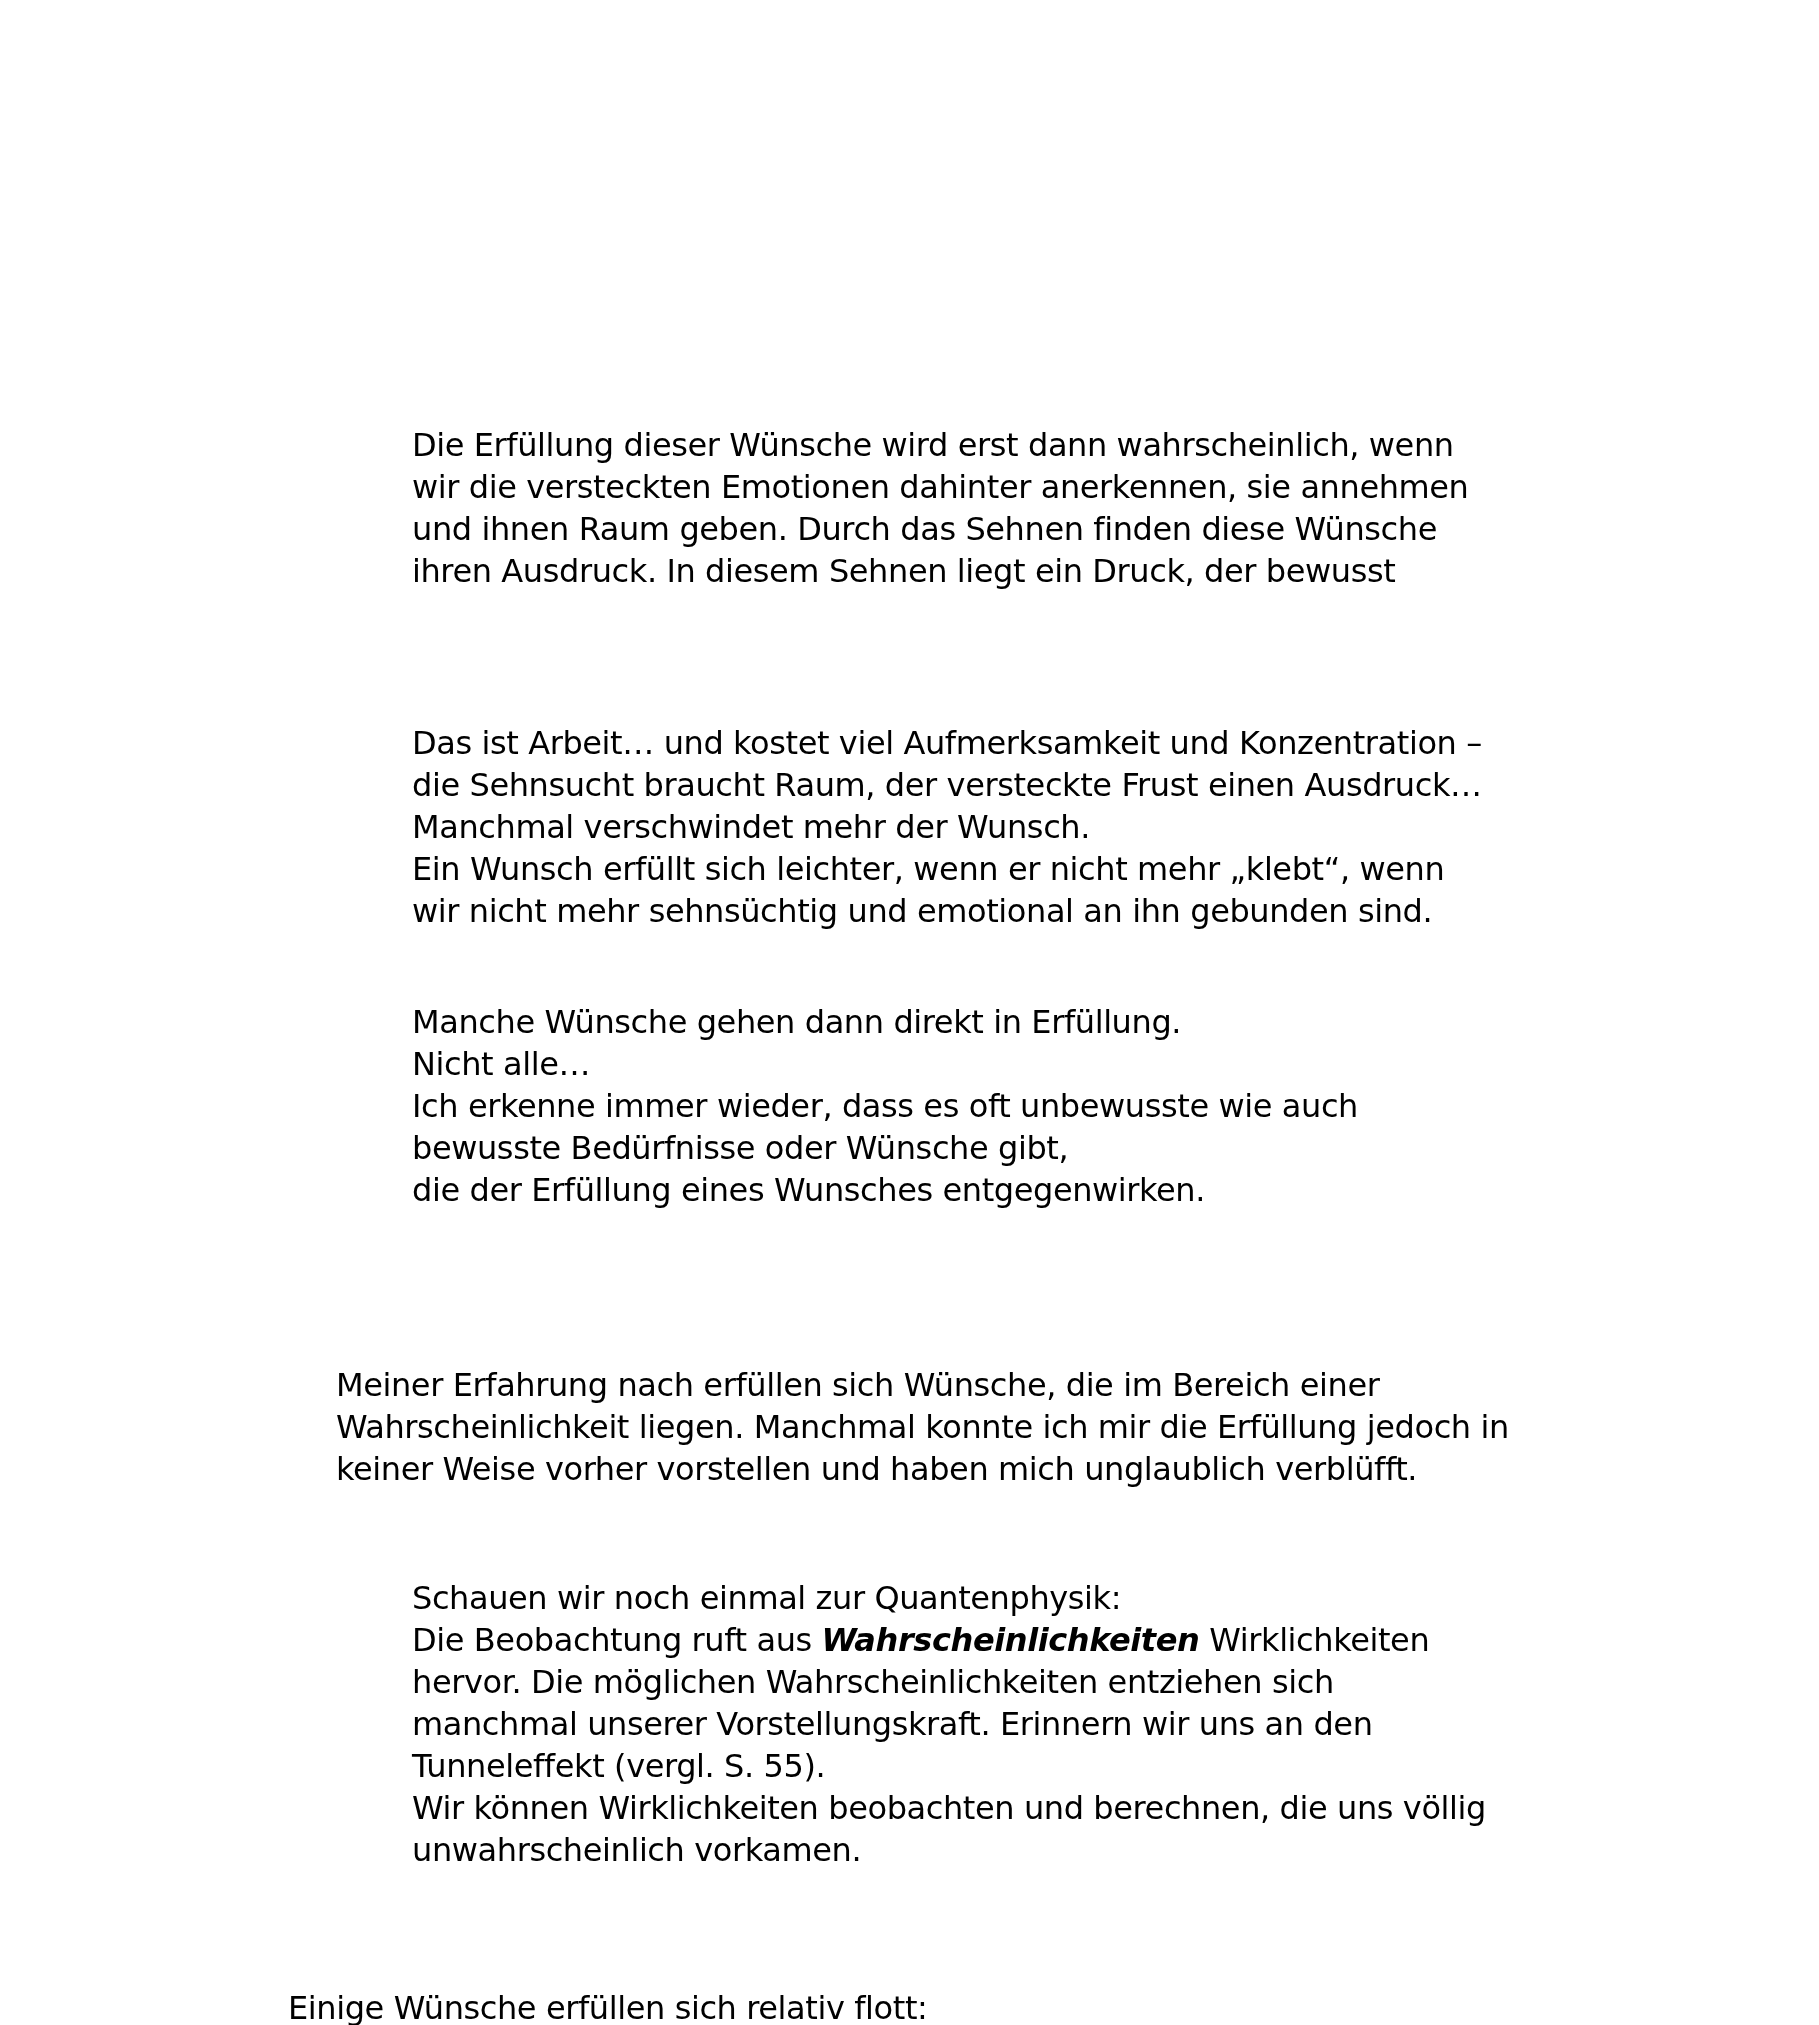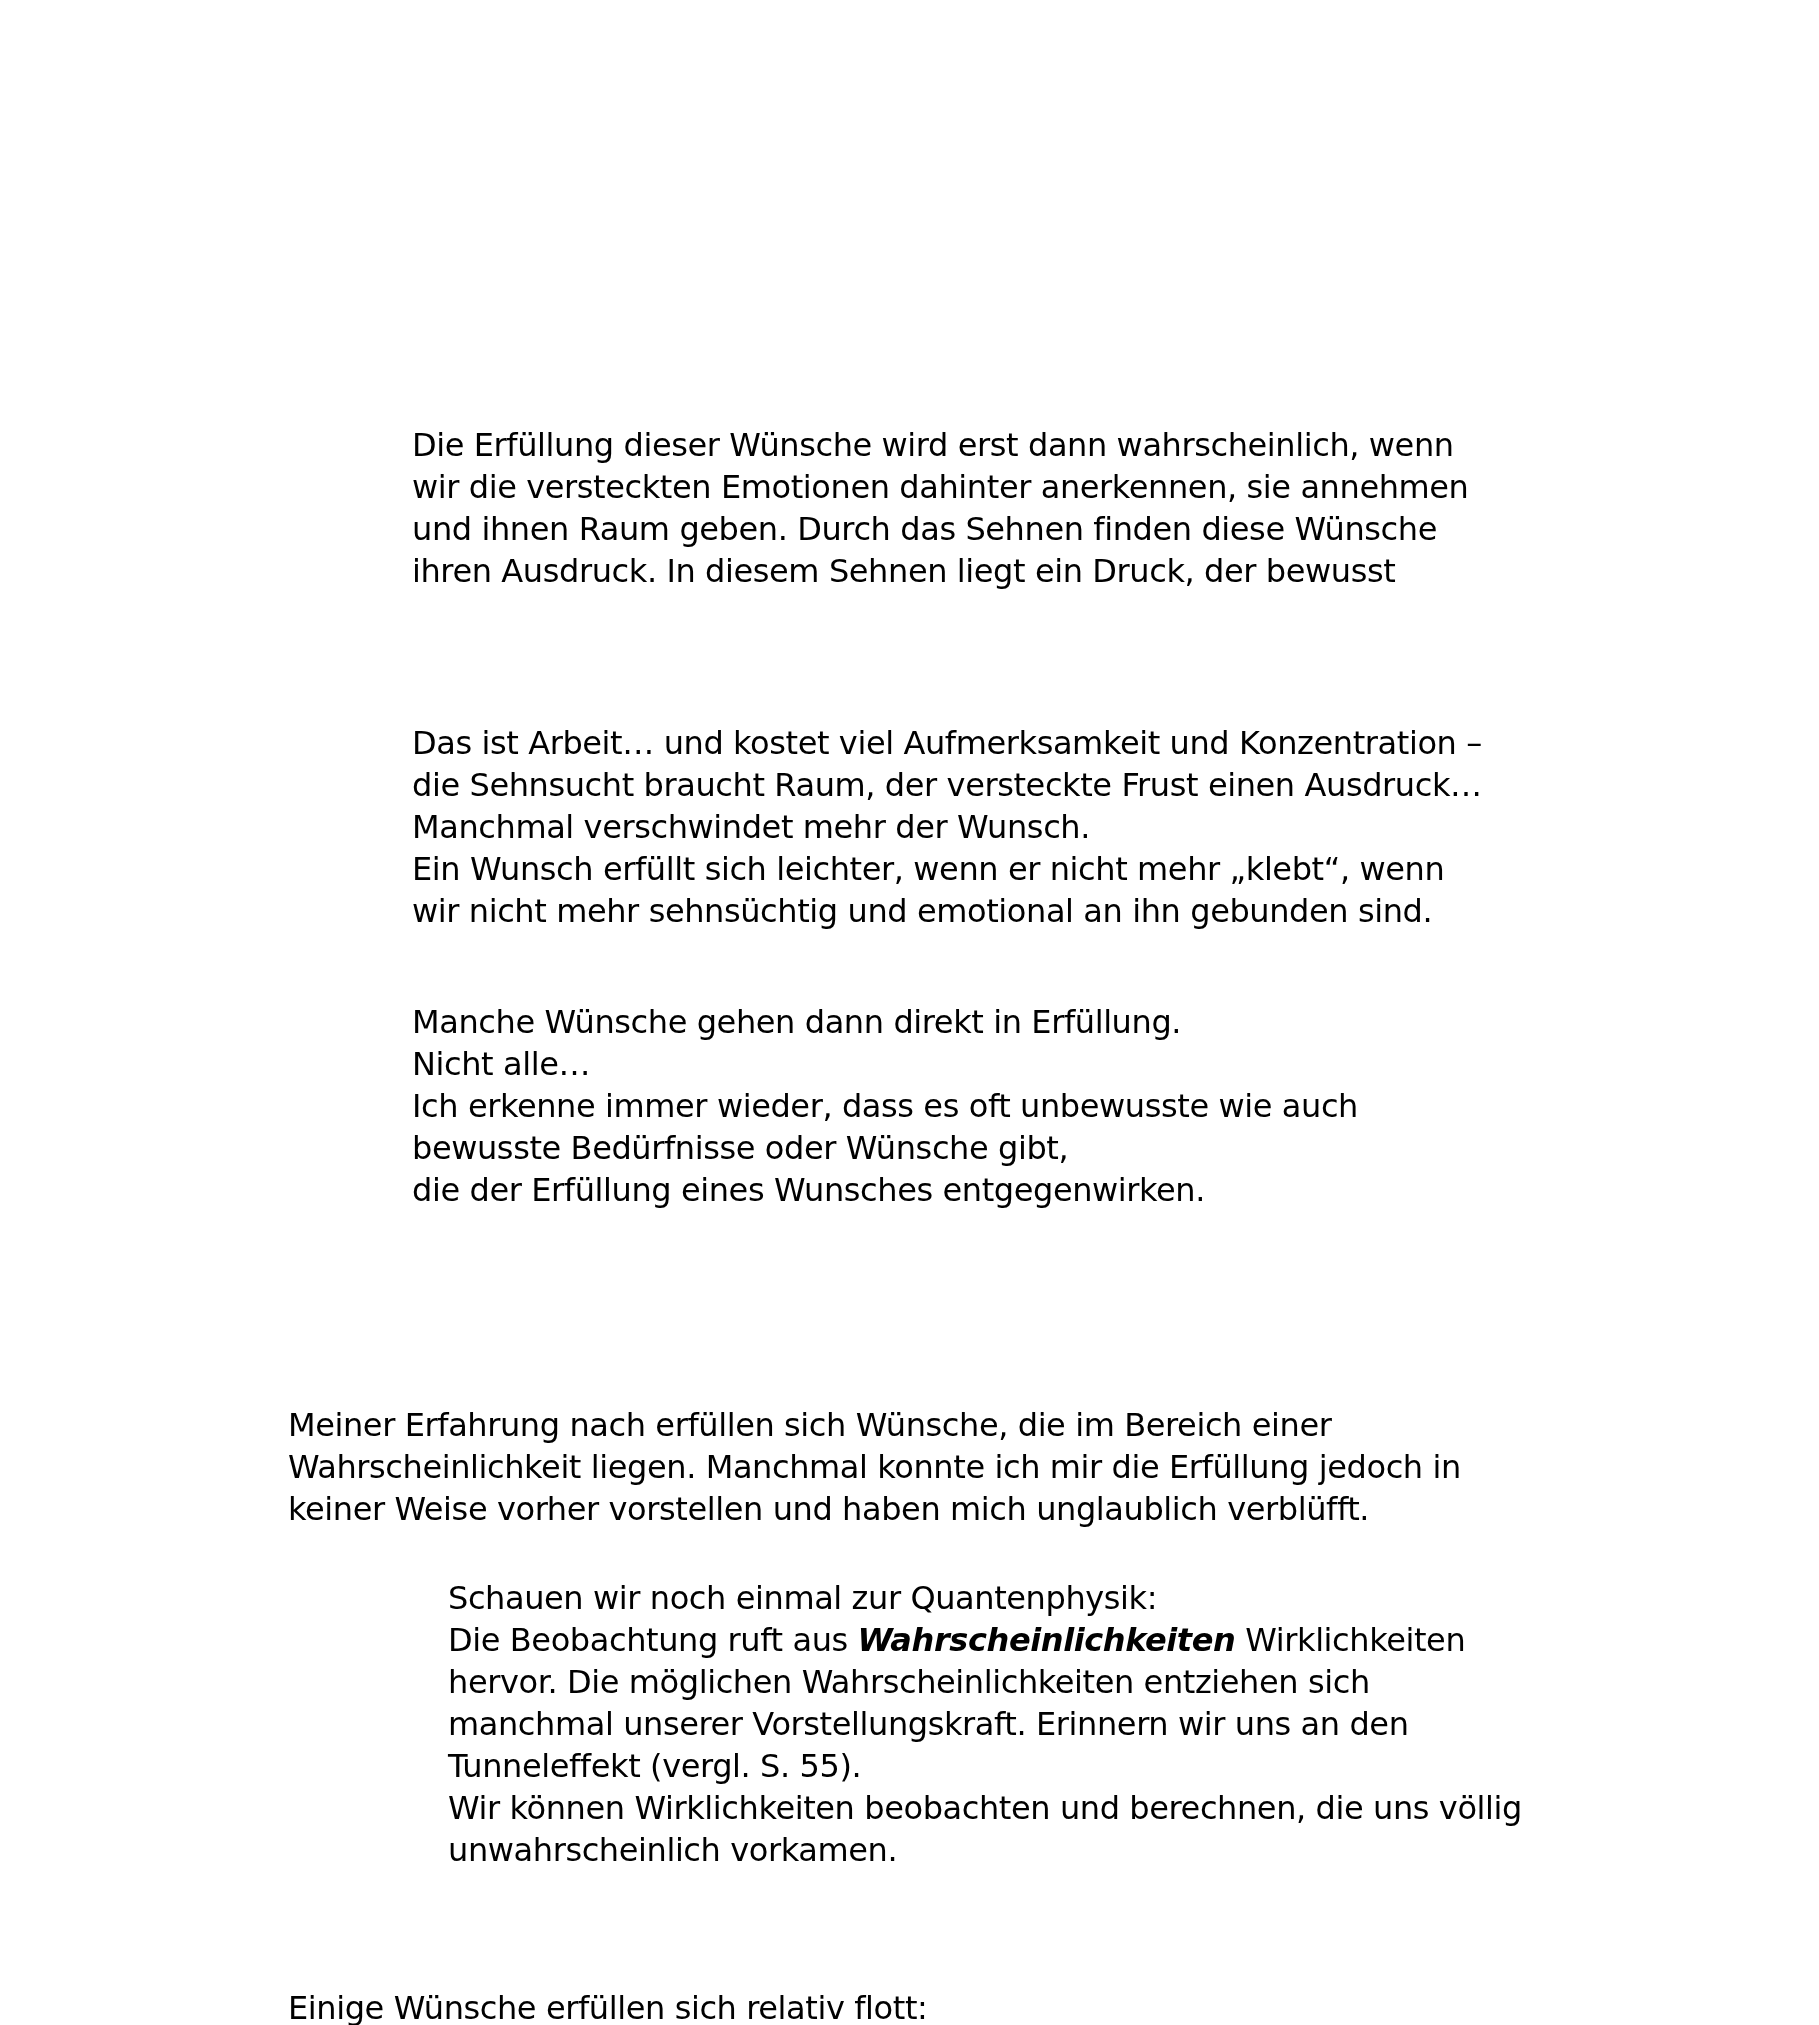--- a/index.html
+++ b/index.html
@@ -55,27 +55,27 @@
   </div>
 
 <div class="block indented" style="top: 1001px;">
     <div class="tline"><span>Manche Wünsche gehen dann direkt in Erfüllung.</span></div>
     <div class="tline"><span>Nicht alle…</span></div>
     <div class="tline"><span>Ich erkenne immer wieder, dass es oft unbewusste wie auch</span></div>
     <div class="tline"><span>bewusste Bedürfnisse oder Wünsche gibt,</span></div>
     <div class="tline"><span>die der Erfüllung eines Wunsches entgegenwirken.</span></div>
   </div>
 
-<div class="block fullwidth" style="top: 1404px;">
+<div class="block fullwidth" style="top: 1364px; margin-left: 48px;">
     <div class="tline"><span>Meiner Erfahrung nach erfüllen sich Wünsche, die im Bereich einer</span></div>
     <div class="tline"><span>Wahrscheinlichkeit liegen. Manchmal konnte ich mir die Erfüllung jedoch in</span></div>
     <div class="tline"><span>keiner Weise vorher vorstellen und haben mich unglaublich verblüfft.</span></div>
   </div>
 
-<div class="block indented" style="top: 1577px; margin-left: 36px;">
+<div class="block indented" style="top: 1577px;">
     <div class="tline"><span>Schauen wir noch einmal zur Quantenphysik:</span></div>
     <div class="tline"><span>Die Beobachtung ruft aus </span><span class="it">Wahrscheinlichkeiten</span><span> Wirklichkeiten</span></div>
     <div class="tline"><span>hervor. Die möglichen Wahrscheinlichkeiten entziehen sich</span></div>
     <div class="tline"><span>manchmal unserer Vorstellungskraft. Erinnern wir uns an den</span></div>
     <div class="tline"><span>Tunneleffekt (vergl. S. 55).</span></div>
     <div class="tline"><span>Wir können Wirklichkeiten beobachten und berechnen, die uns völlig</span></div>
     <div class="tline"><span>unwahrscheinlich vorkamen.</span></div>
   </div>
 
 <div class="block fullwidth" style="top: 1987px;">

